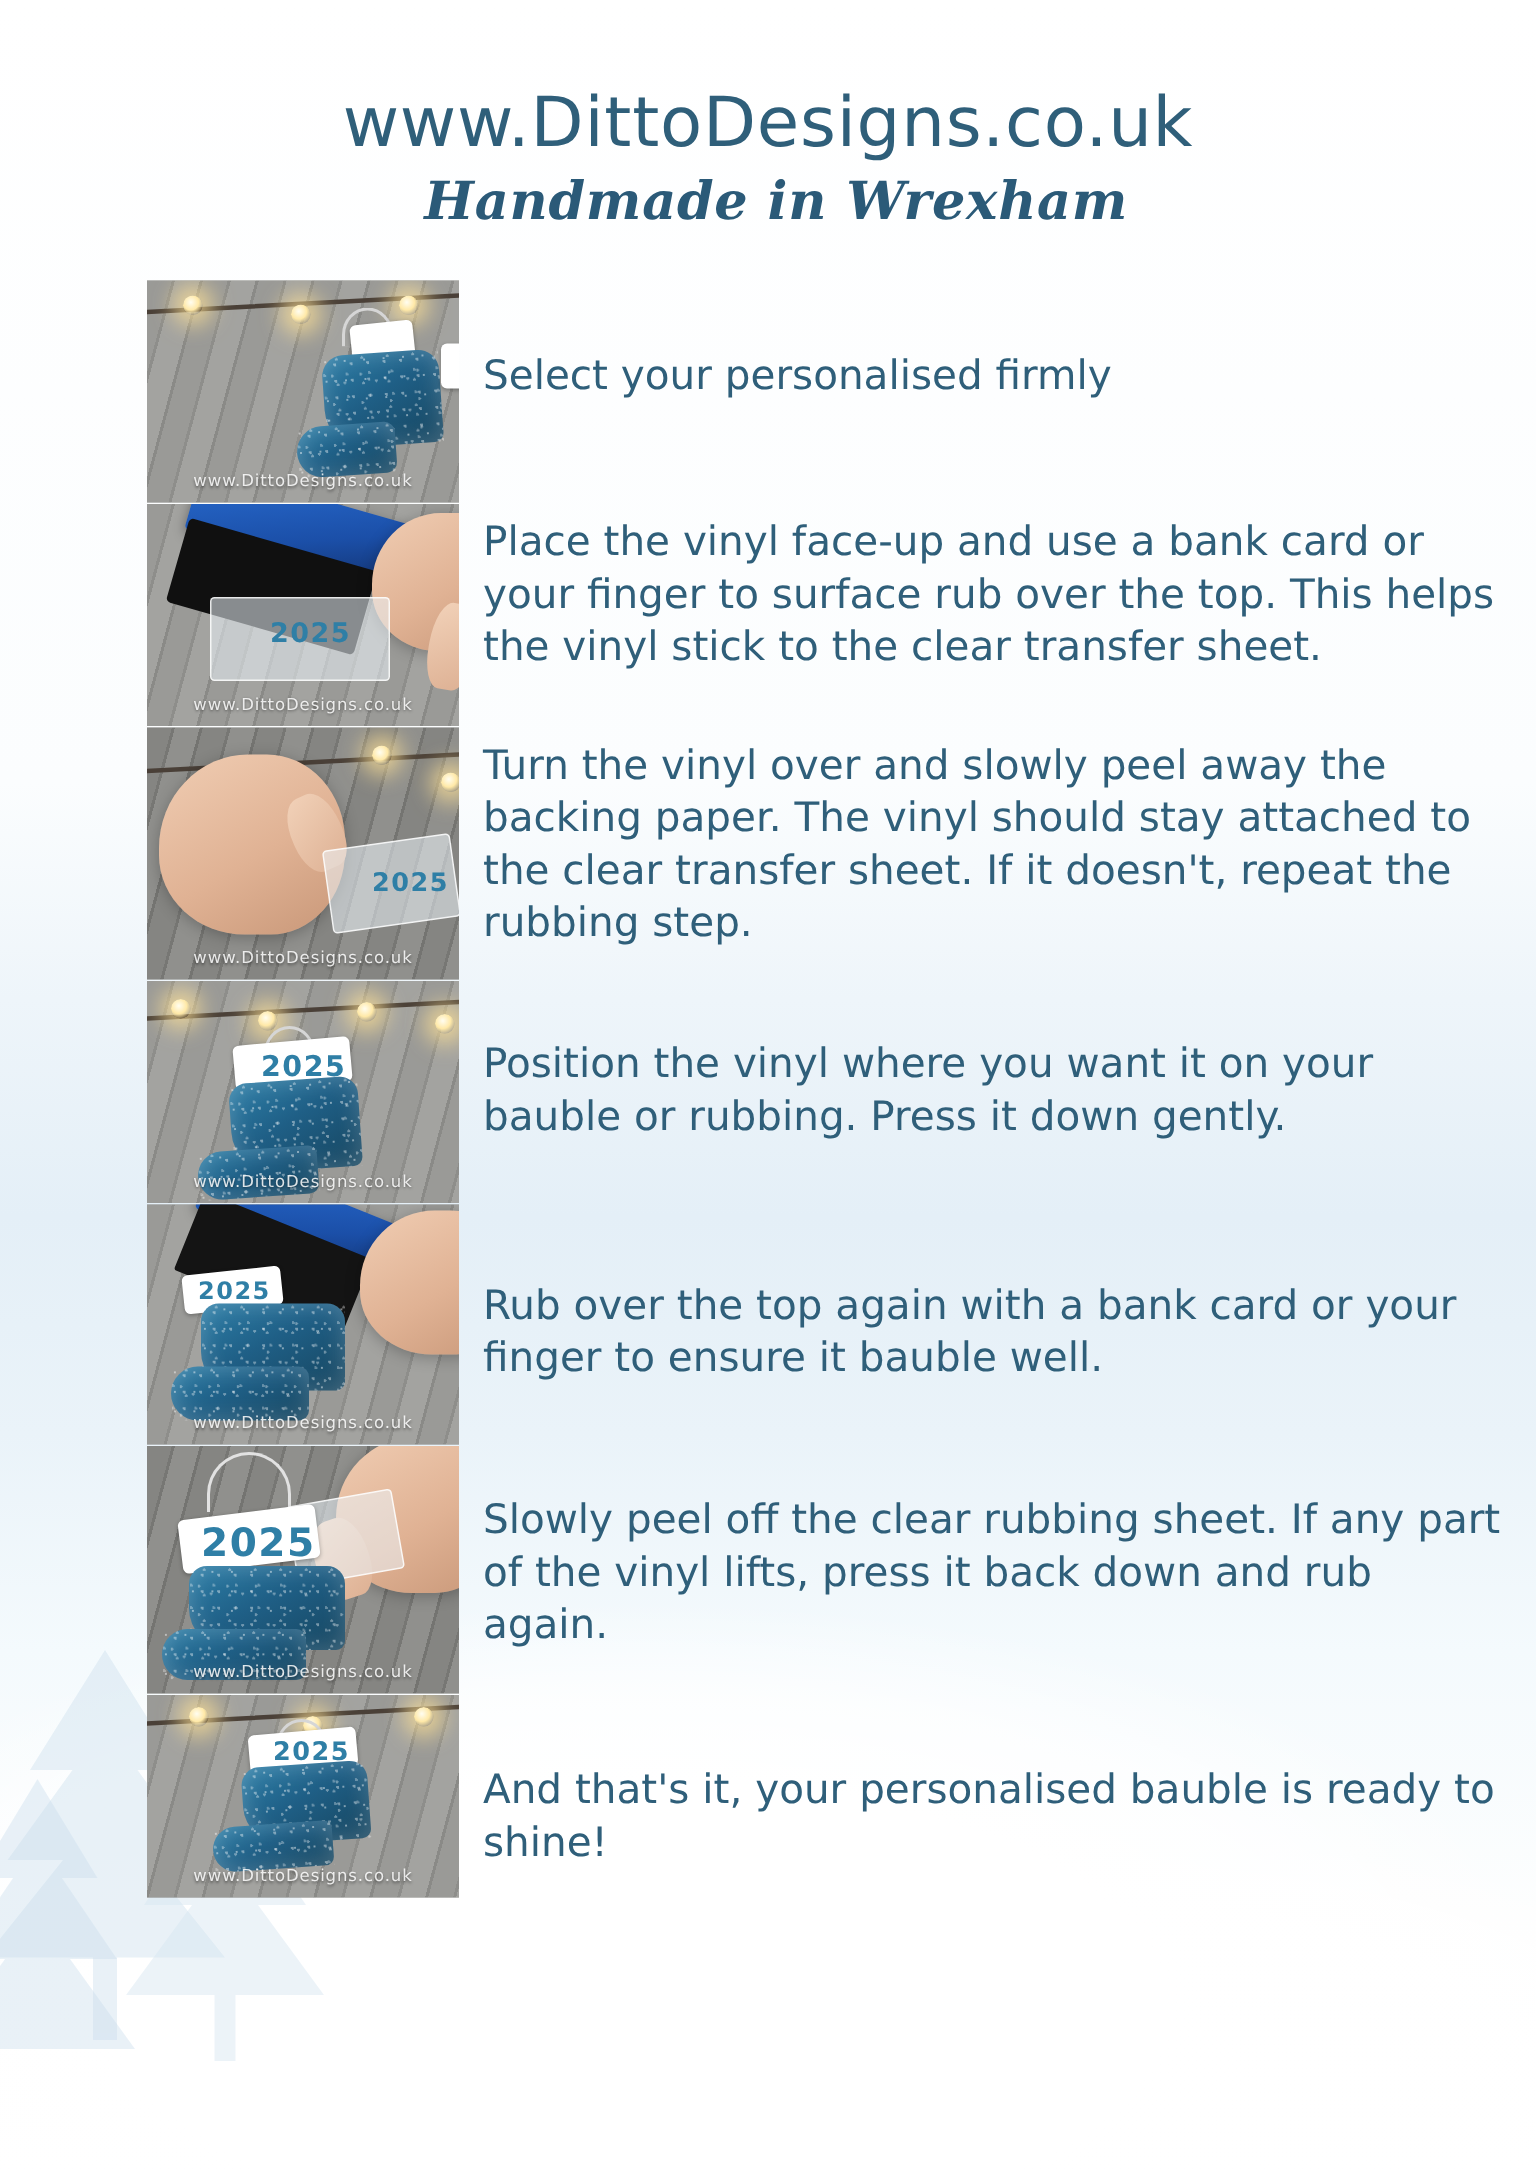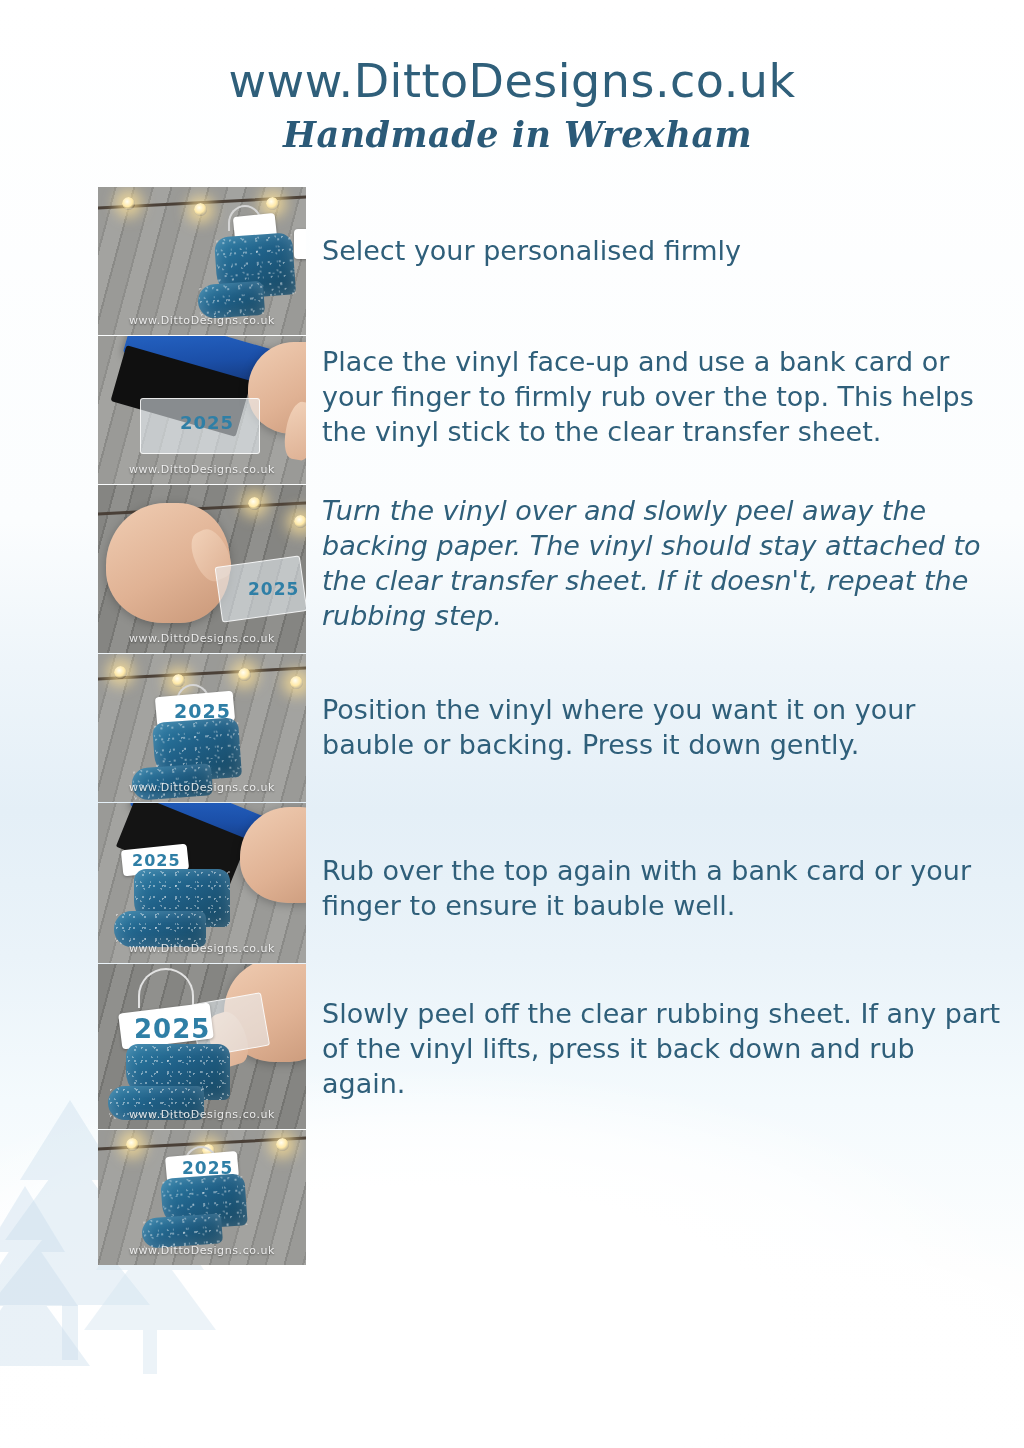--- a/index.html
+++ b/index.html
@@ -104,21 +104,21 @@
   .step-text {
     font-family: "DejaVu Sans", sans-serif;
     color: #2f5f7a;
     font-size: 27px;
     line-height: 1.30;
     padding-left: 16px;
     font-weight: 400;
   }
   .step.s1 .step-text { padding-top: 46px; }
   .step.s2 .step-text { padding-top: 8px; }
-  .step.s3 .step-text { padding-top: 8px; font-style: italic; }
+  .step.s3 .step-text { padding-top: 8px; }
   .step.s4 .step-text { padding-top: 38px; }
   .step.s5 .step-text { padding-top: 50px; }
   .step.s6 .step-text { padding-top: 32px; }
   .step.s7 .step-text { padding-top: 46px; }
 
   .step.s3 .thumb { height: 168px; }
   .step.s5 .thumb { height: 160px; }
   .step.s6 .thumb { height: 165px; }
   .step.s7 .thumb { height: 135px; }
 
@@ -301,21 +301,21 @@
     <div class="thumb">
       <div class="wood"></div>
       <div class="card-tool" style="left:28px; top:-6px; width:150px; height:44px; transform:rotate(16deg);"></div>
       <div class="squeegee" style="left:18px; top:26px; width:130px; height:58px; transform:rotate(16deg); background:#101010; border-radius:3px;"></div>
       <div class="hand" style="left:150px; top:6px; width:96px; height:92px;"></div>
       <div class="finger" style="left:188px; top:66px; width:30px; height:58px; transform:rotate(10deg);"></div>
       <div class="sheet" style="left:42px; top:62px; width:120px; height:56px;"></div>
       <div class="year" style="left:82px; top:76px; font-size:18px;">2025</div>
       <div class="watermark">www.DittoDesigns.co.uk</div>
     </div>
-    <div class="step-text">Place the vinyl face-up and use a bank card or your finger to firmly rub over the top. This helps the vinyl stick to the clear transfer sheet.</div>
+    <div class="step-text">Place the vinyl face-up and use a bank card or your finger to surface rub over the top. This helps the vinyl stick to the clear transfer sheet.</div>
   </div>
 
   <div class="step s3">
     <div class="thumb">
       <div class="wood dark"></div>
       <div class="wire" style="top:22px;"></div>
       <div class="bulb" style="left:150px; top:12px;"></div>
       <div class="bulb" style="left:196px; top:30px;"></div>
       <div class="hand" style="left:8px; top:18px; width:124px; height:120px;"></div>
       <div class="finger" style="left:96px; top:44px; width:34px; height:52px; transform:rotate(-24deg);"></div>
@@ -334,21 +334,21 @@
       <div class="bulb" style="left:74px; top:20px;"></div>
       <div class="bulb" style="left:140px; top:14px;"></div>
       <div class="bulb" style="left:192px; top:22px;"></div>
       <div class="hanger" style="left:78px; top:30px;"></div>
       <div class="cuff" style="left:58px; top:40px; width:78px; height:30px; transform:rotate(-5deg);"></div>
       <div class="year" style="left:76px; top:46px; font-size:19px;">2025</div>
       <div class="stocking" style="left:56px; top:66px; width:86px; height:60px; border-radius:12px 12px 6px 28px; transform:rotate(-4deg);"></div>
       <div class="stocking" style="left:34px; top:112px; width:80px; height:32px; border-radius:26px 10px 10px 26px; transform:rotate(-4deg);"></div>
       <div class="watermark">www.DittoDesigns.co.uk</div>
     </div>
-    <div class="step-text">Position the vinyl where you want it on your bauble or backing. Press it down gently.</div>
+    <div class="step-text">Position the vinyl where you want it on your bauble or rubbing. Press it down gently.</div>
   </div>
 
   <div class="step s5">
     <div class="thumb">
       <div class="wood"></div>
       <div class="card-tool" style="left:34px; top:-10px; width:140px; height:40px; transform:rotate(22deg);"></div>
       <div class="squeegee" style="left:24px; top:12px; width:120px; height:56px; transform:rotate(22deg);"></div>
       <div class="hand" style="left:142px; top:4px; width:104px; height:96px;"></div>
       <div class="cuff" style="left:24px; top:44px; width:66px; height:26px; transform:rotate(-6deg);"></div>
       <div class="year" style="left:34px; top:48px; font-size:16px;">2025</div>
@@ -382,15 +382,16 @@
       <div class="bulb" style="left:28px; top:8px;"></div>
       <div class="bulb" style="left:104px; top:14px;"></div>
       <div class="bulb" style="left:178px; top:8px;"></div>
       <div class="hanger" style="left:86px; top:16px;"></div>
       <div class="cuff" style="left:68px; top:24px; width:72px; height:26px; transform:rotate(-5deg);"></div>
       <div class="year" style="left:84px; top:28px; font-size:17px;">2025</div>
       <div class="stocking" style="left:64px; top:46px; width:84px; height:52px; border-radius:12px 12px 6px 26px; transform:rotate(-4deg);"></div>
       <div class="stocking" style="left:44px; top:86px; width:80px; height:30px; border-radius:26px 10px 10px 26px; transform:rotate(-4deg);"></div>
       <div class="watermark">www.DittoDesigns.co.uk</div>
     </div>
+    <div class="step-text">And that's it, your personalised bauble is ready to shine!</div>
   </div>
 
 </div>
 
 </body></html>

